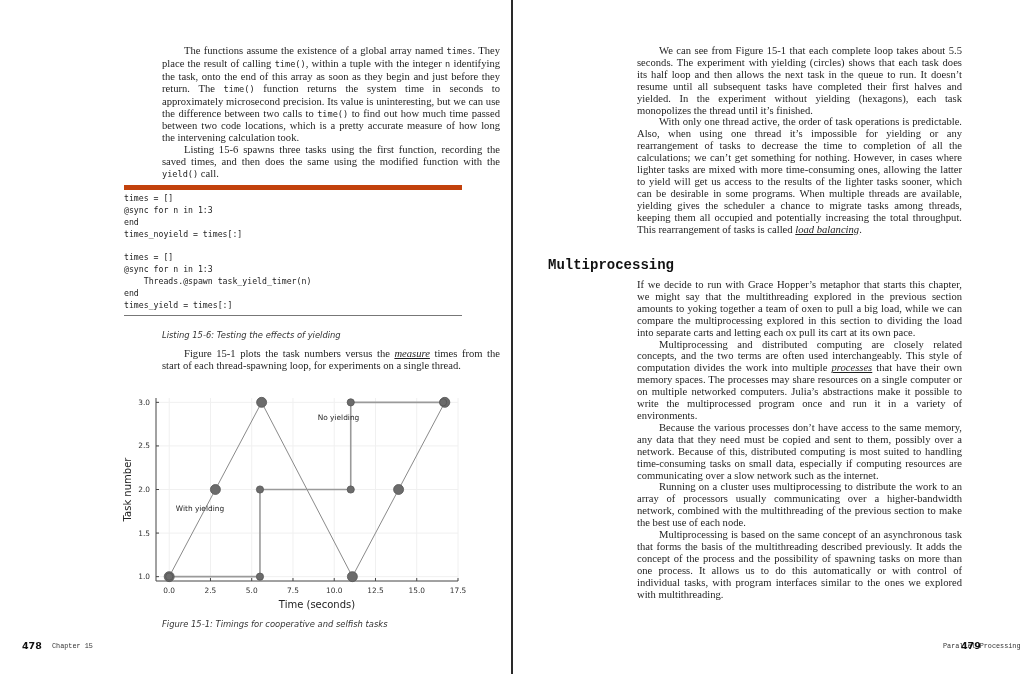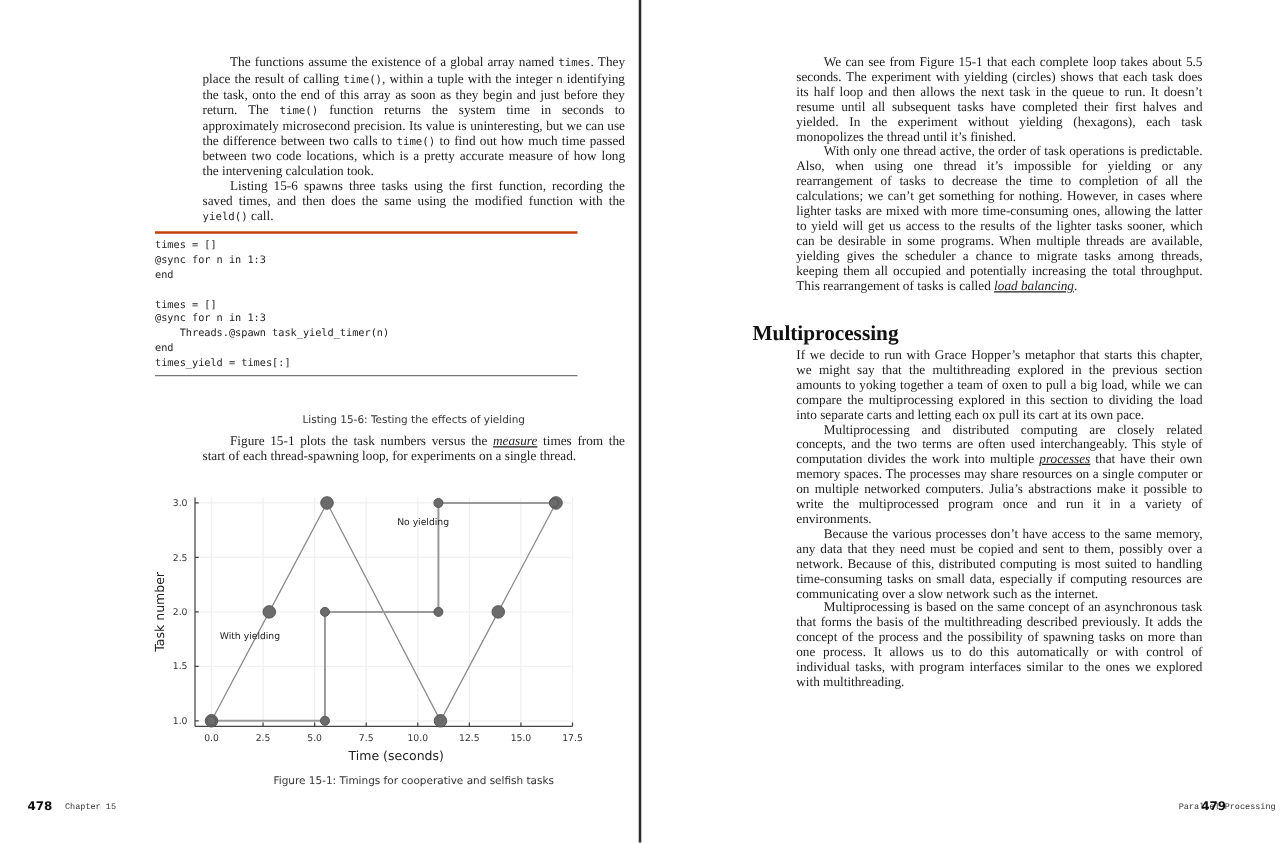--- a/index.html
+++ b/index.html
@@ -17,29 +17,29 @@
   .para.indent { text-indent: 22px; }
   .inline-code { font-family: "DejaVu Sans Mono", "Liberation Mono", monospace; font-size: 8.6px; }
   em { font-style: italic; text-decoration: underline; }
 
   .block { position: absolute; }
   .left-text { left: 124px; width: 338px; margin-left: 38px; }
   .right-text { left: 637px; width: 325px; }
 
   .code-block {
     position: absolute; left: 124px; width: 338px; top: 185px;
-    border-top: 2px solid #c2410c; border-bottom: 1px solid #777;
+    border-top: 5px solid #c2410c; border-bottom: 1px solid #777;
     padding: 3px 0 3px 0;
   }
   .code-line { font-family: "DejaVu Sans Mono", "Liberation Mono", monospace; font-size: 8.2px; line-height: 11.9px; white-space: pre; color: #222; height: 11.9px; }
-  .caption { font-family: "DejaVu Sans", "Liberation Sans", sans-serif; font-size: 8.4px; color: #333; text-align: center; }
+  .caption { font-family: "DejaVu Sans", "Liberation Sans", sans-serif; font-style: italic; font-size: 8.4px; color: #333; }
 
   .heading {
-    position: absolute; left: 602px; top: 257px;
-    font-family: Liberation Serif, serif; font-weight: bold; font-size: 17px; color: #111;
+    position: absolute; left: 548px; top: 257px;
+    font-family: Liberation Mono, monospace; font-weight: bold; font-size: 14px; color: #111;
   }
 
   .folio-num { font-family: "DejaVu Sans", "Liberation Sans", sans-serif; font-weight: bold; font-size: 9.5px; color: #111; position: absolute; top: 640px; }
   .folio-label { font-family: Liberation Mono, monospace; font-size: 6.8px; color: #333; position: absolute; top: 642px; }
 
   .chart { position: absolute; left: 118px; top: 388px; width: 350px; height: 225px; }
   .chart svg text { font-family: "DejaVu Sans", "Liberation Sans", sans-serif; }
 </style>
 </head>
 <body>
@@ -48,20 +48,21 @@
   <div class="block left-text serif" style="top:45px;">
     <p class="para indent"><span>The functions assume the existence of a global array named </span><span class="inline-code">times</span><span>. They place the result of calling </span><span class="inline-code">time()</span><span>, within a tuple with the integer </span><span class="inline-code">n</span><span> identifying the task, onto the end of this array as soon as they begin and just before they return. The </span><span class="inline-code">time()</span><span> function returns the system time in seconds to approximately microsecond precision. Its value is uninteresting, but we can use the difference between two calls to </span><span class="inline-code">time()</span><span> to find out how much time passed between two code locations, which is a pretty accurate measure of how long the intervening calculation took.</span></p>
     <p class="para indent"><span>Listing 15-6 spawns three tasks using the first function, recording the saved times, and then does the same using the modified function with the </span><span class="inline-code">yield()</span><span> call.</span></p>
   </div>
 
   <div class="code-block">
     <div id="code-lines">
         <div class="code-line">times = []</div>
         <div class="code-line">@sync for n in 1:3</div>
         <div class="code-line">end</div>
+        <div class="code-line">times_noyield = times[:]</div>
         <div class="code-line"></div>
         <div class="code-line">times = []</div>
         <div class="code-line">@sync for n in 1:3</div>
         <div class="code-line">    Threads.@spawn task_yield_timer(n)</div>
         <div class="code-line">end</div>
         <div class="code-line">times_yield = times[:]</div>
       </div>
   </div>
   <div class="block left-text caption" style="top:330px;">Listing 15-6: Testing the effects of yielding</div>
 
@@ -148,17 +149,18 @@
   <p class="para indent"><span>We can see from Figure 15-1 that each complete loop takes about 5.5 seconds. The experiment with yielding (circles) shows that each task does its half loop and then allows the next task in the queue to run. It doesn’t resume until all subsequent tasks have completed their first halves and yielded. In the experiment without yielding (hexagons), each task monopolizes the thread until it’s finished.</span></p>
   <p class="para indent"><span>With only one thread active, the order of task operations is predictable. Also, when using one thread it’s impossible for yielding or any rearrangement of tasks to decrease the time to completion of all the calculations; we can’t get something for nothing. However, in cases where lighter tasks are mixed with more time-consuming ones, allowing the latter to yield will get us access to the results of the lighter tasks sooner, which can be desirable in some programs. When multiple threads are available, yielding gives the scheduler a chance to migrate tasks among threads, keeping them all occupied and potentially increasing the total throughput. This rearrangement of tasks is called </span><em>load balancing</em><span>.</span></p>
 </div>
 
 <div class="heading">Multiprocessing</div>
 
 <div class="block right-text serif" style="top:279px;">
   <p class="para"><span>If we decide to run with Grace Hopper’s metaphor that starts this chapter, we might say that the multithreading explored in the previous section amounts to yoking together a team of oxen to pull a big load, while we can compare the multiprocessing explored in this section to dividing the load into separate carts and letting each ox pull its cart at its own pace.</span></p>
   <p class="para indent"><span>Multiprocessing and distributed computing are closely related concepts, and the two terms are often used interchangeably. This style of computation divides the work into multiple </span><em>processes</em><span> that have their own memory spaces. The processes may share resources on a single computer or on multiple networked computers. Julia’s abstractions make it possible to write the multiprocessed program once and run it in a variety of environments.</span></p>
   <p class="para indent"><span>Because the various processes don’t have access to the same memory, any data that they need must be copied and sent to them, possibly over a network. Because of this, distributed computing is most suited to handling time-consuming tasks on small data, especially if computing resources are communicating over a slow network such as the internet.</span></p>
+  <p class="para indent"><span>Running on a cluster uses multiprocessing to distribute the work to an array of processors usually communicating over a higher-bandwidth network, combined with the multithreading of the previous section to make the best use of each node.</span></p>
   <p class="para indent"><span>Multiprocessing is based on the same concept of an asynchronous task that forms the basis of the multithreading described previously. It adds the concept of the process and the possibility of spawning tasks on more than one process. It allows us to do this automatically or with control of individual tasks, with program interfaces similar to the ones we explored with multithreading.</span></p>
 </div>
 
 <div class="folio-label" style="left:900px;margin-left:43px;">Parallel Processing</div>
 <div class="folio-num" style="left:961px;">479</div>
 
 </body></html>

